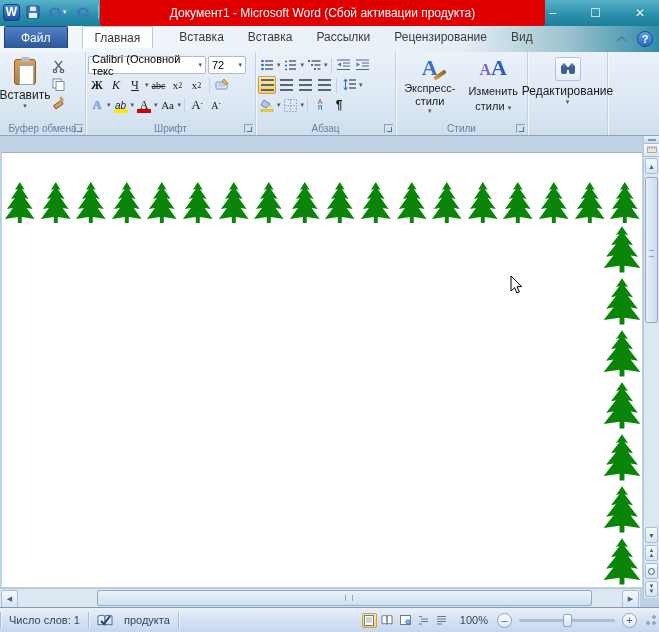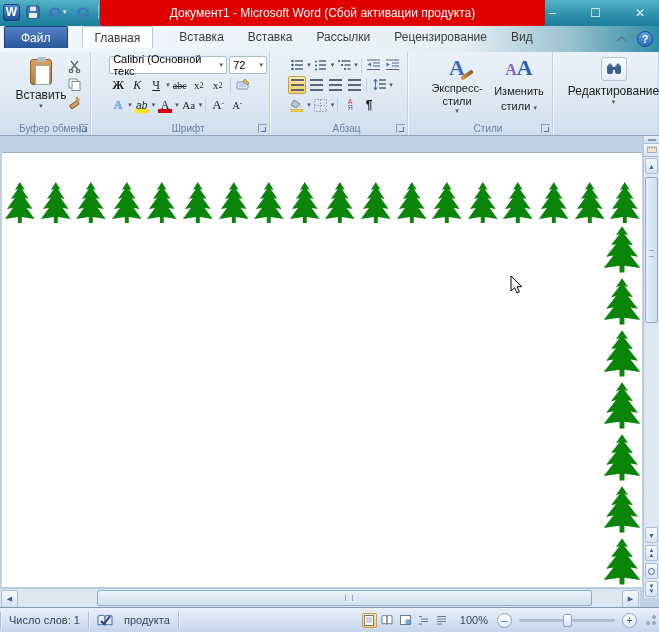--- a/index.html
+++ b/index.html
@@ -37,21 +37,21 @@
   .strip-right { position:absolute; right:6px; bottom:5px; display:flex; align-items:center; gap:10px; }
   .help { width:16px; height:16px; border-radius:50%; background:linear-gradient(180deg,#5ea1e0,#2a6bc0);
     color:#fff; font-size:11px; font-weight:bold; display:flex; align-items:center; justify-content:center;
     border:1px solid #1d4f92; }
 
   
   .ribbon { height:84px; display:flex;
     background:linear-gradient(180deg,#eaf1f9 0%,#dde8f4 60%,#cfdeee 100%);
     border-bottom:1px solid #8da6bd; }
   .group { position:relative; height:100%; padding:3px 2px 25px 2px;
-    border-right:1px solid #c2d1e1; box-shadow:1px 0 0 #f4f8fc;margin-left:16px; }
+    border-right:1px solid #c2d1e1; box-shadow:1px 0 0 #f4f8fc; }
   .gfoot { position:absolute; left:0; right:0; bottom:1px; text-align:center;
     font-size:10px; color:#68809e; }
   .launcher { position:absolute; right:2px; bottom:2px; width:9px; height:9px;
     border-left:1px solid #8aa0b8; border-top:1px solid #8aa0b8; }
   .launcher:after { content:""; position:absolute; right:1px; bottom:1px; width:4px; height:4px;
     border-right:1px solid #54708c; border-bottom:1px solid #54708c; }
 
   
   .g-clip { width:86px; display:flex; }
   .paste { width:46px; display:flex; flex-direction:column; align-items:center; padding-top:4px; }
@@ -90,21 +90,21 @@
   .bigbtn { display:flex; flex-direction:column; align-items:center; width:62px; text-align:center; }
   .bigbtn .lbl { font-size:11px; color:#1c1c1c; line-height:1.15; margin-top:2px; }
   .qsicon { font-size:22px; font-weight:bold; color:#3a6fc4; font-family:"Liberation Serif",serif;
     position:relative; line-height:24px; }
   .brush { position:absolute; right:-9px; bottom:3px; width:14px; height:4px;
     background:linear-gradient(90deg,#e09a3c,#8a5c22); transform:rotate(-35deg); border-radius:2px; }
   .aaicon { font-family:"Liberation Serif",serif; font-weight:bold; line-height:24px; }
   .aaicon .a1 { font-size:16px; color:#7a63c8; } .aaicon .a2 { font-size:22px; color:#2d5fb8; }
 
   
-  .g-edit { width:90px; display:flex; flex-direction:column; align-items:center; padding-top:5px; }
+  .g-edit { width:80px; display:flex; flex-direction:column; align-items:center; padding-top:5px; }
   .binocbtn { width:26px; height:24px; border:1px solid #b4c4d4; border-radius:3px;
     background:linear-gradient(180deg,#fbfdff,#e4edf6); display:flex; align-items:center; justify-content:center; }
   .g-edit .lbl { margin-top:3px; color:#1c1c1c; }
 
   
   .docwell { position:relative; height:471px; background:#bfd2e5; }
   .page { position:absolute; left:2px; top:16px; width:640px; height:435px; background:#fff;
     border-top:1px solid #9fb2c5; overflow:hidden; }
   .tree-row { position:absolute; left:0; top:28px; display:flex; }
   .tree-row .tree { width:35.6px; height:46px; flex:0 0 auto; }

